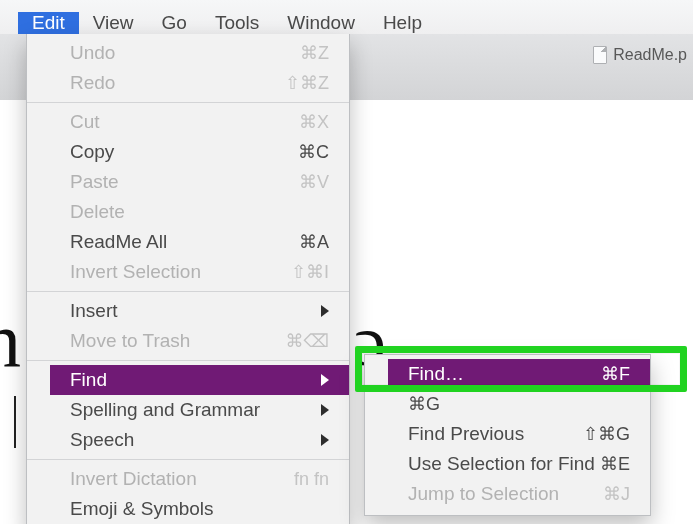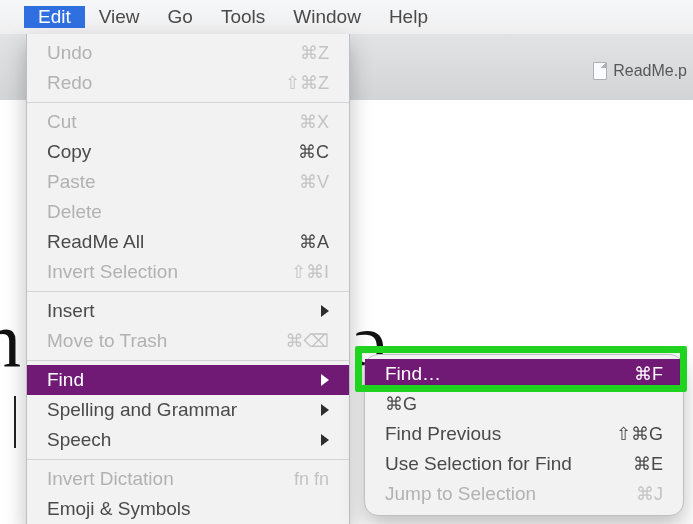--- a/index.html
+++ b/index.html
@@ -12,22 +12,22 @@
     position: relative;
   }
 
   
   .menubar {
     position: absolute;
     top: 0; left: 0; right: 0;
     height: 34px;
     background: linear-gradient(#f6f7f8, #efeff0);
     display: flex;
-    align-items: center;
-    padding-left: 24px;
+    align-items: flex-end;
+    padding-left: 18px;
     font-size: 19px;
   }
   .menubar .menu-title {
     display: flex;
     align-items: center;
     padding: 0 14px;
     color: #4a4a4a;
   }
   .menubar .menu-title.active {
     background: #2f6fe0;
@@ -36,21 +36,21 @@
 
   
   .toolbar {
     position: absolute;
     top: 34px; left: 0; right: 0;
     height: 66px;
     background: linear-gradient(#e2e3e5, #d3d4d6);
   }
   .readme-chip {
     position: absolute;
-    top: 28px; right: 6px;
+    top: 12px; right: 6px;
     display: flex;
     align-items: flex-end;
     gap: 6px;
     font-size: 16px;
     color: #585858;
   }
   .readme-chip .doc-icon {
     width: 14px; height: 18px;
     background: #fafbfc;
     border: 1px solid #aeb0b3;
@@ -107,20 +107,21 @@
     padding: 4px 0 6px;
   }
   .menu-item {
     display: flex;
     align-items: center;
     height: 30px;
     padding: 0 20px 0 20px;
     font-size: 19px;
     color: #4a4a4a;
     white-space: nowrap;
+    margin-left: 23px;
   }
   .menu-item.disabled { color: #b2b2b2; }
   .menu-item.highlight {
     background: #701a75;
     color: #ffffff;
   }
   .menu-item .label { flex: 1; }
   .menu-item .shortcut {
     font-size: 18px;
     letter-spacing: 0px;
@@ -140,24 +141,24 @@
     height: 1px;
     margin: 4px 0;
     background: #d3d4d6;
   }
 
   
   .submenu {
     position: absolute;
     top: 354px;
     left: 364px;
-    width: 320px;
+    width: 287px;
     background: #f2f2f2;
     border: 1px solid #bdbfc2;
-    border-radius: 14px;
+    border-radius: 0;
     box-shadow: 0 10px 22px rgba(0,0,0,0.25);
     padding: 4px 0 6px;
   }
 
   
   .callout {
     position: absolute;
     top: 346px;
     left: 355px;
     width: 332px;

